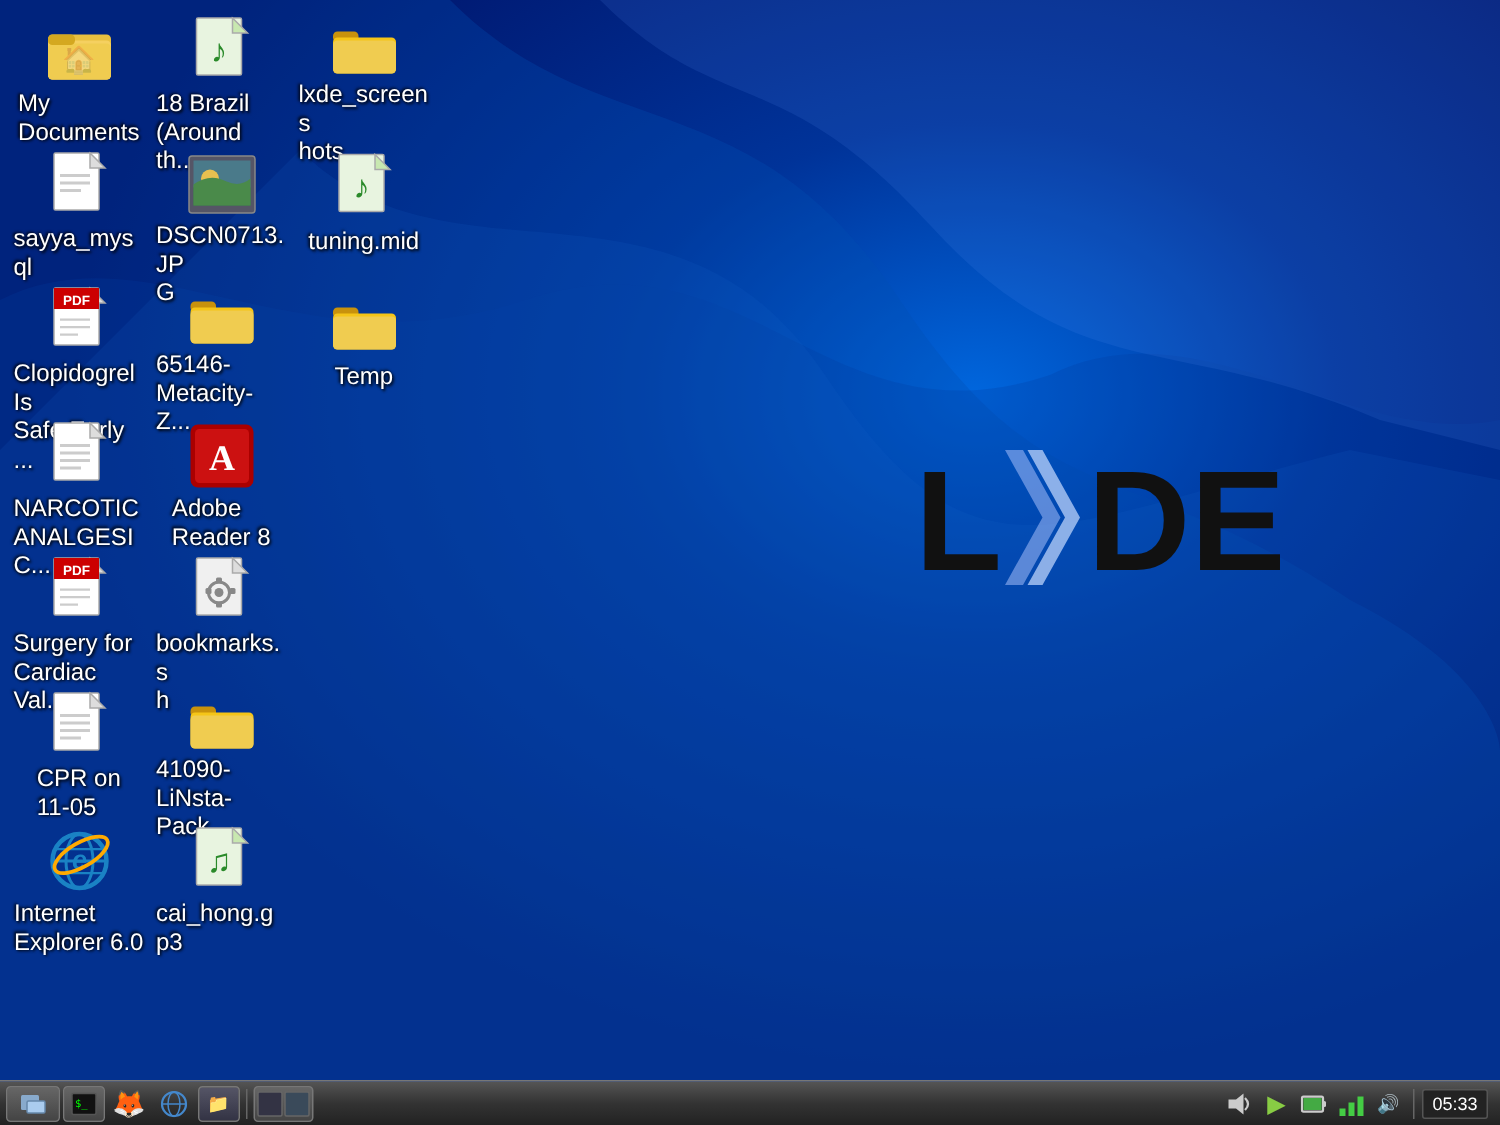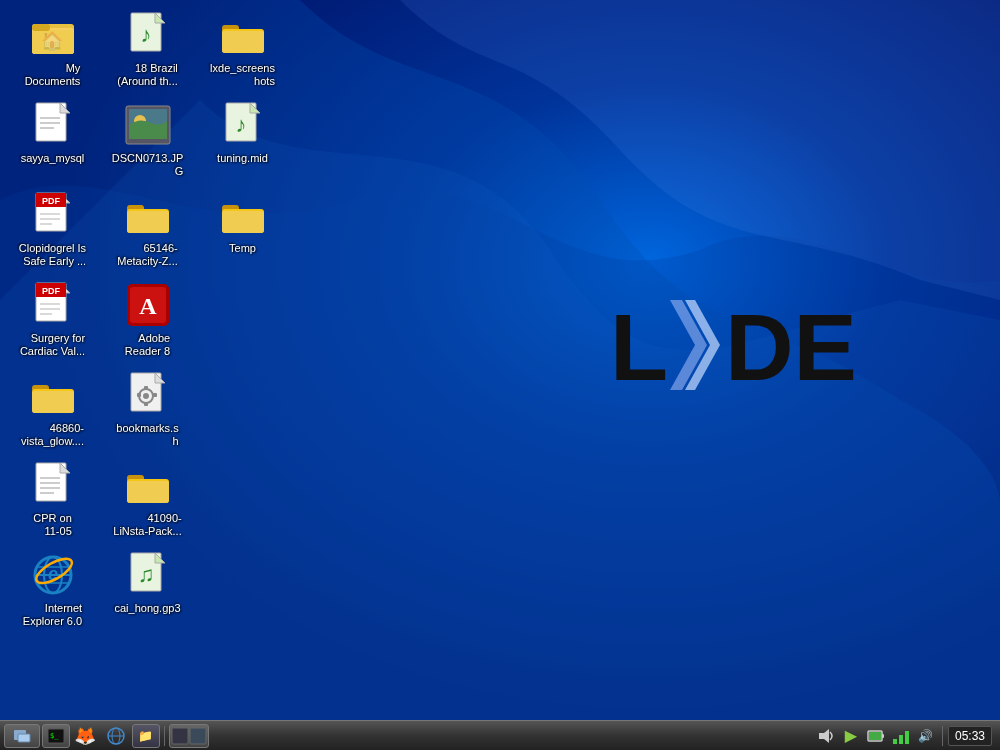--- a/index.html
+++ b/index.html
@@ -74,22 +74,22 @@
       width: 48px;
       height: 48px;
       display: flex;
       align-items: center;
       justify-content: center;
       margin-bottom: 3px;
     }
 
     .icon-label {
       color: white;
-      font-size: 11px;
-      text-align: right;
+      font-size: 16px;
+      text-align: left;
       text-shadow: 1px 1px 2px #000, -1px -1px 2px #000;
       line-height: 1.2;
       word-break: break-word;
       max-width: 90px;
     }
 
     
     .taskbar {
       position: absolute;
       bottom: 0;
@@ -239,38 +239,41 @@
           <line x1="6" y1="32" x2="18" y2="32" stroke="#ccc" stroke-width="1.5"></line>
         </svg>
       </div>
       <div class="icon-label">Clopidogrel Is<br>Safe Early ...</div>
     </div>
       <div class="icon-item">
       <div class="icon-img">
         <svg width="38" height="46" viewBox="0 0 38 46">
           <rect x="2" y="1" width="30" height="38" rx="1" fill="white" stroke="#aaa" stroke-width="1"></rect>
           <polygon points="26,1 36,11 26,11" fill="#ddd" stroke="#aaa" stroke-width="1"></polygon>
+          <line x1="6" y1="16" x2="26" y2="16" stroke="#ccc" stroke-width="2"></line>
+          <line x1="6" y1="21" x2="26" y2="21" stroke="#ccc" stroke-width="2"></line>
+          <line x1="6" y1="26" x2="26" y2="26" stroke="#ccc" stroke-width="2"></line>
+          <line x1="6" y1="31" x2="20" y2="31" stroke="#ccc" stroke-width="2"></line>
+        </svg>
+      </div>
+      <div class="icon-label">NARCOTIC<br>ANALGESIC...</div>
+    </div>
+      <div class="icon-item">
+      <div class="icon-img">
+        <svg width="38" height="46" viewBox="0 0 38 46">
+          <rect x="2" y="1" width="30" height="38" rx="1" fill="white" stroke="#aaa" stroke-width="1"></rect>
+          <polygon points="26,1 36,11 26,11" fill="#ddd" stroke="#aaa" stroke-width="1"></polygon>
           <rect x="2" y="1" width="30" height="14" fill="#cc0000"></rect>
           <text x="17" y="12" text-anchor="middle" font-size="9" font-weight="bold" fill="white">PDF</text>
           <line x1="6" y1="22" x2="26" y2="22" stroke="#ccc" stroke-width="1.5"></line>
           <line x1="6" y1="27" x2="26" y2="27" stroke="#ccc" stroke-width="1.5"></line>
           <line x1="6" y1="32" x2="18" y2="32" stroke="#ccc" stroke-width="1.5"></line>
         </svg>
       </div>
       <div class="icon-label">Surgery for<br>Cardiac Val...</div>
-    </div>
-      <div class="icon-item">
-      <div class="icon-img">
-        <svg width="46" height="40" viewBox="0 0 46 40">
-          <rect x="2" y="10" width="17" height="7" rx="3" fill="#c8920c"></rect>
-          <rect x="2" y="14" width="42" height="24" rx="3" fill="#f5c518"></rect>
-          <rect x="2" y="16" width="42" height="22" rx="3" fill="#f0cc50"></rect>
-        </svg>
-      </div>
-      <div class="icon-label">46860-<br>vista_glow....</div>
     </div>
       <div class="icon-item">
       <div class="icon-img">
         <svg width="38" height="46" viewBox="0 0 38 46">
           <rect x="2" y="1" width="30" height="38" rx="1" fill="white" stroke="#aaa" stroke-width="1"></rect>
           <polygon points="26,1 36,11 26,11" fill="#ddd" stroke="#aaa" stroke-width="1"></polygon>
           <line x1="6" y1="16" x2="26" y2="16" stroke="#ccc" stroke-width="2"></line>
           <line x1="6" y1="21" x2="26" y2="21" stroke="#ccc" stroke-width="2"></line>
           <line x1="6" y1="26" x2="26" y2="26" stroke="#ccc" stroke-width="2"></line>
           <line x1="6" y1="31" x2="20" y2="31" stroke="#ccc" stroke-width="2"></line>

